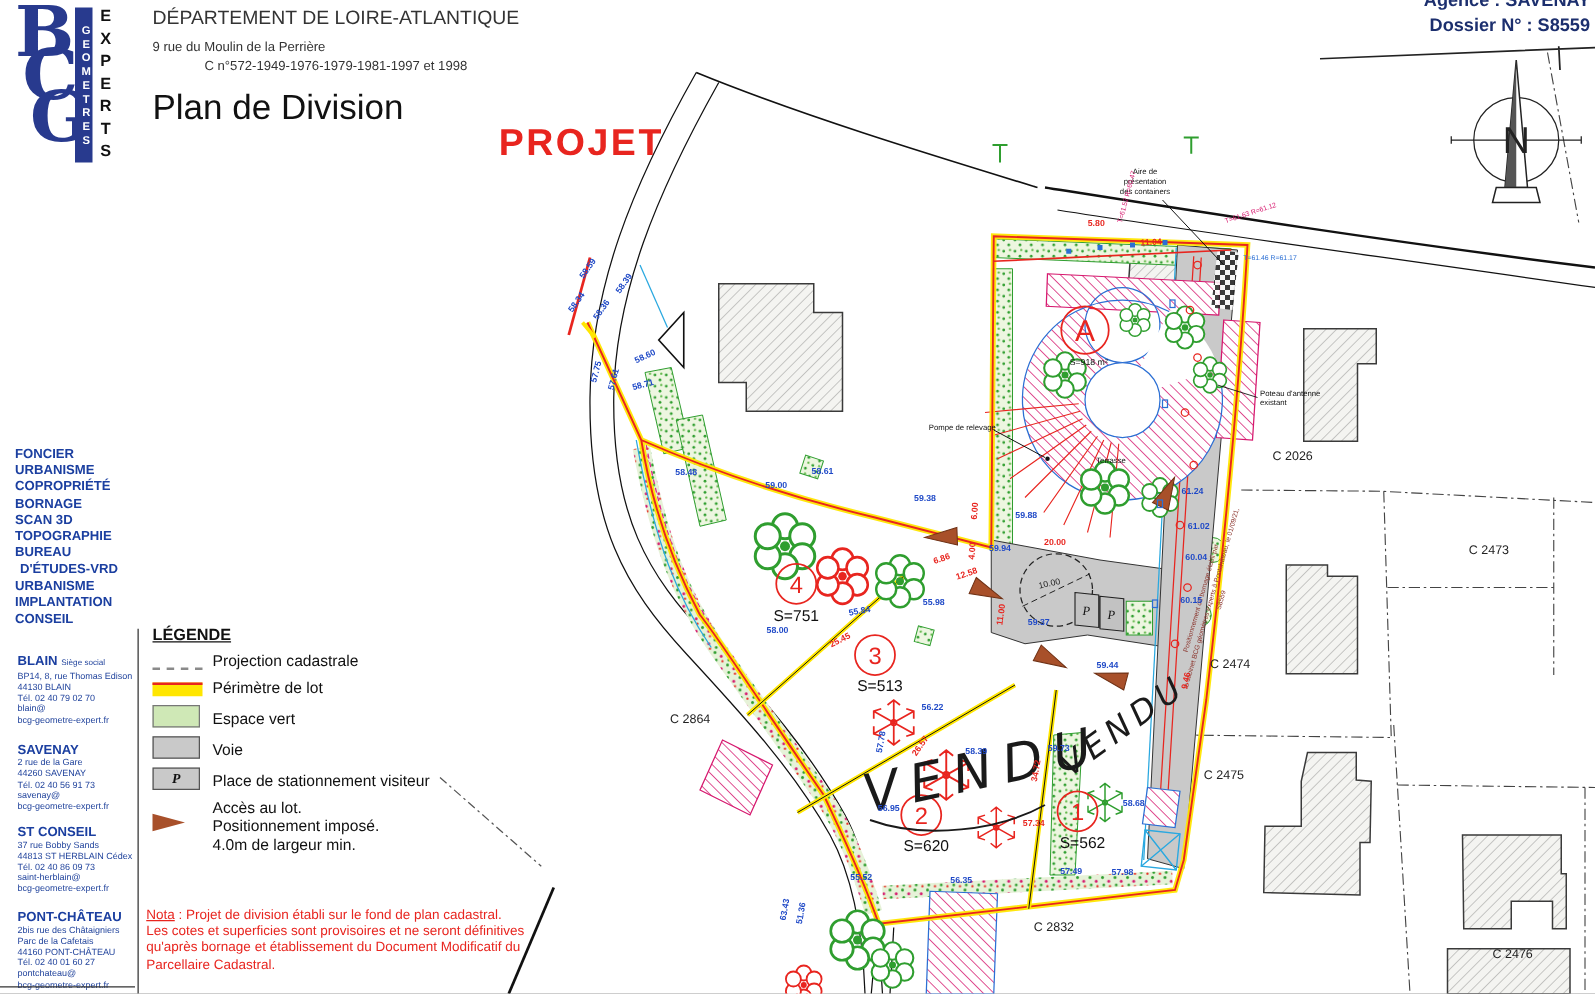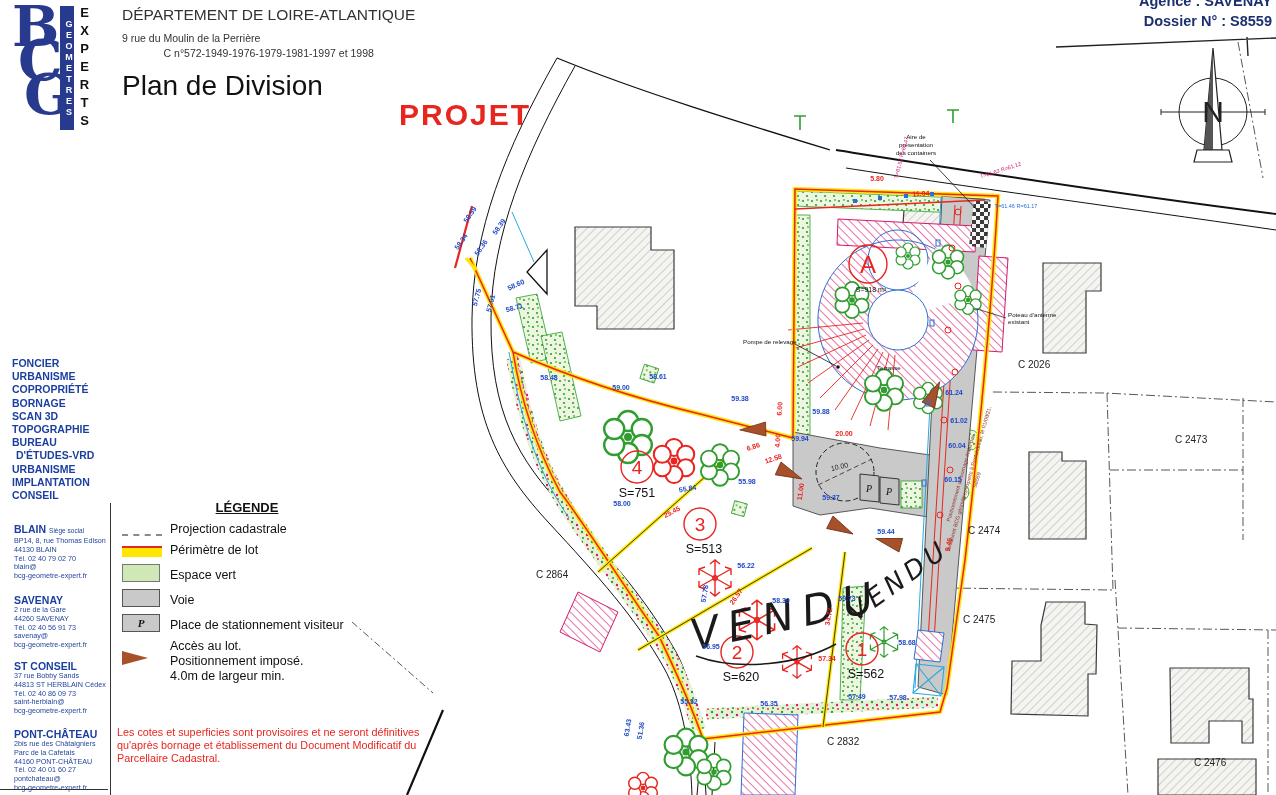--- a/index.html
+++ b/index.html
@@ -56,21 +56,21 @@
             font-size:10.5px;line-height:13.2px;}
   .office{position:absolute;left:14px;width:100px;color:#23459d;}
   .office .oname{font-size:10.5px;font-weight:bold;color:#1b3fa0;}
   .office .otag{font-size:6.5px;font-weight:normal;color:#23459d;margin-left:3px;}
   .office .oline{font-size:7.2px;line-height:8.8px;}
   .vsep{position:absolute;left:110px;top:503px;height:292px;border-left:1px solid #333;}
   .hsep{position:absolute;left:0px;top:789px;width:108px;border-top:1px solid #333;}
 
   
   .legend{position:absolute;left:122px;top:500px;width:250px;}
-  .ltitle{font-size:13px;font-weight:bold;text-decoration:underline;color:#111;text-align:center;}
+  .ltitle{font-size:13px;font-weight:bold;text-decoration:underline;color:#111;}
   .lrow{display:flex;align-items:flex-end;margin-top:7px;font-size:12.5px;color:#111;}
   .lsw{width:48px;flex:0 0 48px;display:flex;align-items:center;}
   .sw-proj{width:40px;border-top:2px dashed #8a8a8a;}
   .sw-peri{width:40px;height:9px;background:#ffe600;border-top:2.5px solid #e8251f;}
   .sw-vert{width:36px;height:16px;background:#cfe8b6;border:1px solid #777;}
   .sw-voie{width:36px;height:16px;background:#c9c9c9;border:1px solid #555;}
   .sw-park{width:36px;height:16px;background:#c9c9c9;border:1px solid #555;text-align:center;
            font-family:"Liberation Serif",serif;font-style:italic;font-weight:bold;
            font-size:11px;line-height:16px;color:#111;}
   .sw-acces{width:0;height:0;border-left:26px solid #a8502a;border-top:7px solid transparent;
@@ -523,18 +523,19 @@
         </span>
     <span class="lmulti">
       <div>Accès au lot.</div>
       <div>Positionnement imposé.</div>
       <div>4.0m de largeur min.</div>
     </span>
   </div>
 </div>
 
 <div class="nota">
+  <div><span class="nlab">Nota</span><span> : Projet de division établi sur le fond de plan cadastral.</span></div>
   <div>Les cotes et superficies sont provisoires et ne seront définitives</div>
   <div>qu'après bornage et établissement du Document Modificatif du</div>
   <div>Parcellaire Cadastral.</div>
 </div>
 
 </div>
 
 </body></html>

